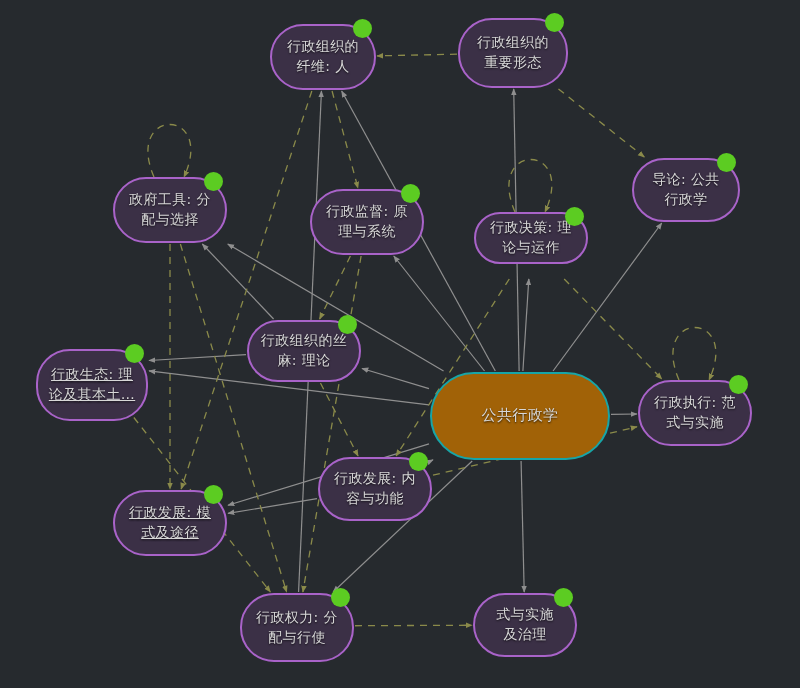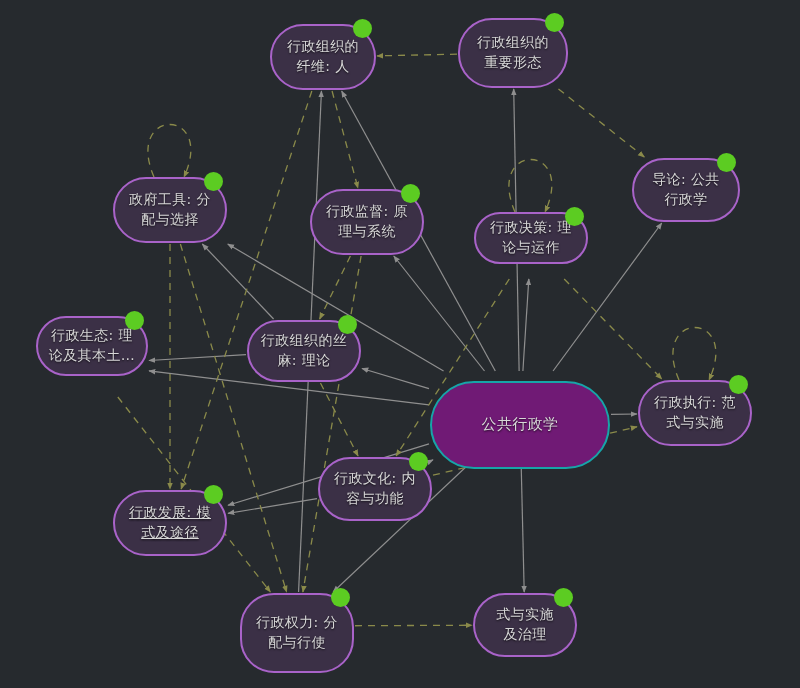--- a/index.html
+++ b/index.html
@@ -30,25 +30,24 @@
     color: #d8d8d8;
     font-size: 14px;
     line-height: 1.42;
     letter-spacing: 0.4px;
     padding: 7px 10px;
     text-shadow: 0 1px 2px rgba(0,0,0,0.75);
     white-space: pre-line;
     user-select: none;
   }
   .graph-node.is-root {
-    background: #701a75;
+    background: #a16207;
     border-color: #17a5a8;
     border-radius: 44px;
     font-size: 15px;
-    margin-top: 9px;
   }
   .node-badge {
     position: absolute;
     width: 19px; height: 19px;
     border-radius: 50%;
     background: #5ccc22;
     top: -7px;
     right: 2px;
   }
   .node-label { display: block; }
@@ -110,26 +109,26 @@
       <div class="graph-node" style="left: 113px; top: 177px; width: 114px; height: 66px; align-items: center;"><span class="node-label">政府工具: 分
 配与选择</span><span class="node-badge"></span></div>
       <div class="graph-node" style="left: 310px; top: 189px; width: 114px; height: 66px;"><span class="node-label">行政监督: 原
 理与系统</span><span class="node-badge"></span></div>
       <div class="graph-node" style="left: 474px; top: 212px; width: 114px; height: 52px;"><span class="node-label">行政决策: 理
 论与运作</span><span class="node-badge"></span></div>
       <div class="graph-node" style="left: 632px; top: 158px; width: 108px; height: 64px;"><span class="node-label">导论: 公共
 行政学</span><span class="node-badge"></span></div>
       <div class="graph-node" style="left: 247px; top: 320px; width: 114px; height: 62px; align-items: center;"><span class="node-label">行政组织的丝
 麻: 理论</span><span class="node-badge"></span></div>
-      <div class="graph-node" style="left: 36px; top: 316px; width: 112px; height: 60px;"><span class="node-label">行政生态: 理
+      <div class="graph-node" style="left: 36px; top: 349px; width: 112px; height: 72px; text-decoration: underline;"><span class="node-label">行政生态: 理
 论及其本土…</span><span class="node-badge"></span></div>
       <div class="graph-node" style="left: 638px; top: 380px; width: 114px; height: 66px; align-items: center;"><span class="node-label">行政执行: 范
 式与实施</span><span class="node-badge"></span></div>
-      <div class="graph-node" style="left: 318px; top: 457px; width: 114px; height: 64px;"><span class="node-label">行政文化: 内
+      <div class="graph-node" style="left: 318px; top: 457px; width: 114px; height: 64px;"><span class="node-label">行政发展: 内
 容与功能</span><span class="node-badge"></span></div>
       <div class="graph-node" style="left: 113px; top: 490px; width: 114px; height: 66px; text-decoration: underline;"><span class="node-label">行政发展: 模
 式及途径</span><span class="node-badge"></span></div>
-      <div class="graph-node" style="left: 240px; top: 593px; width: 114px; height: 80px;"><span class="node-label">行政权力: 分
+      <div class="graph-node" style="left: 240px; top: 593px; width: 114px; height: 69px;"><span class="node-label">行政权力: 分
 配与行使</span><span class="node-badge"></span></div>
       <div class="graph-node" style="left: 473px; top: 593px; width: 104px; height: 64px;"><span class="node-label">式与实施
 及治理</span><span class="node-badge"></span></div>
     </div>
 </div>
 
 </body></html>

